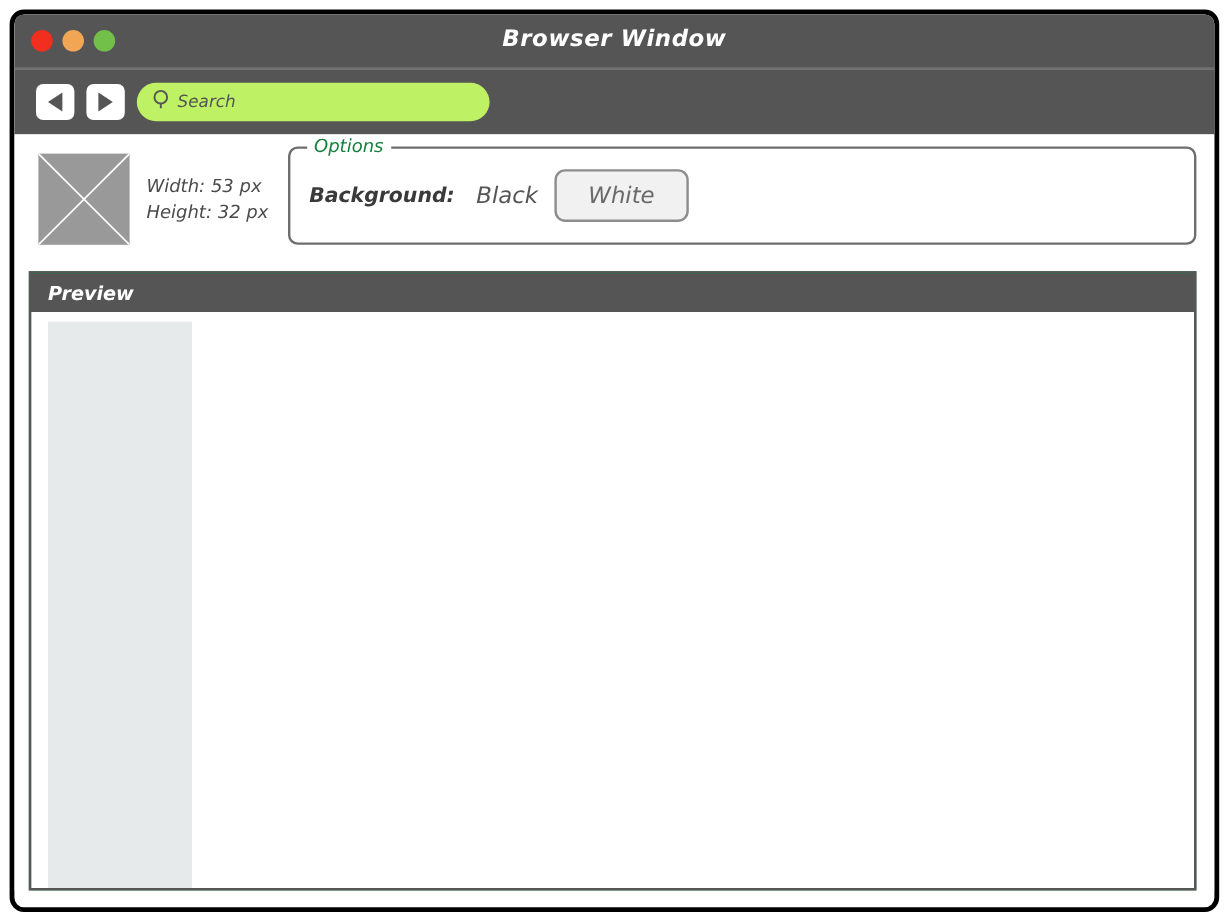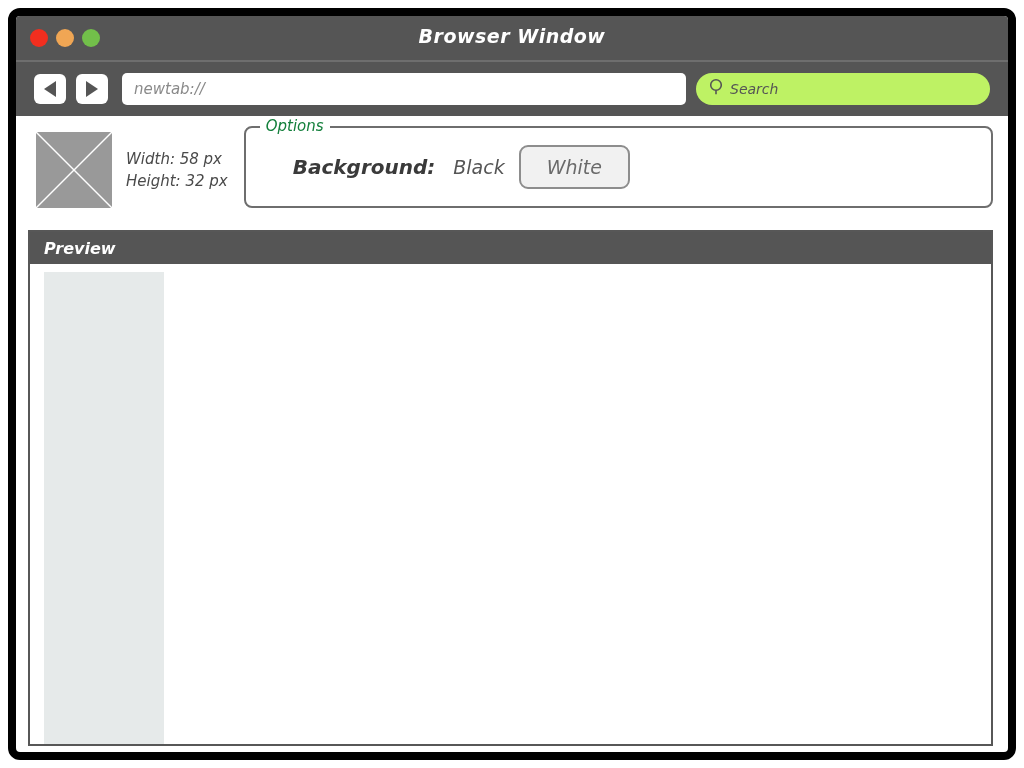--- a/index.html
+++ b/index.html
@@ -9,21 +9,21 @@
     font-family: "DejaVu Sans", sans-serif;
     overflow: hidden;
   }
 
   
   #browser-window {
     position: absolute;
     left: 8px; top: 8px;
     width: 1008px; height: 752px;
     box-sizing: border-box;
-    border: 8px solid #000000;
+    border: 4px solid #000000;
     border-radius: 12px;
     background: #ffffff;
     overflow: hidden;
   }
 
   
   .titlebar {
     position: relative;
     height: 44px;
     background: #555555;
@@ -165,25 +165,24 @@
     font-size: 15px;
     font-style: italic;
   }
   .opt-group {
     display: flex;
     align-items: center;
     gap: 14px;
   }
   .opt-label {
     color: #3a3a3a;
-    font-size: 20px;
+    font-size: 17px;
     font-weight: bold;
     font-style: italic;
     margin-right: 4px;
-    margin-left: 31px;
   }
   .opt-choice {
     color: #555555;
     font-size: 19px;
     font-style: italic;
     white-space: nowrap;
   }
   .opt-choice.selected {
     border: 2px solid #8d8d8d;
     border-radius: 9px;
@@ -239,23 +238,20 @@
     </div>
     <div class="window-title">Browser Window</div>
   </div>
 
   <div class="toolbar">
     <div class="navbtn">
       <span class="tri tri-left"></span>
     </div>
     <div class="navbtn">
       <span class="tri tri-right"></span>
-    </div>
-    <div class="addressbar">
-      <span>newtab://</span>
     </div>
     <div class="searchbar">
       <span>
         <svg width="17" height="18" viewBox="0 0 17 18">
           <circle cx="8" cy="7" r="5.3" fill="none" stroke="#555555" stroke-width="1.6"></circle>
           <line x1="8" y1="12.3" x2="8" y2="16.2" stroke="#555555" stroke-width="1.6"></line>
         </svg>
       </span>
       <span class="slabel">Search</span>
     </div>
@@ -266,21 +262,21 @@
     <div class="info-row">
 
       <div class="thumb">
         <svg width="76" height="76" viewBox="0 0 76 76">
           <line x1="0" y1="0" x2="76" y2="76" stroke="#ffffff" stroke-width="1.4"></line>
           <line x1="76" y1="0" x2="0" y2="76" stroke="#ffffff" stroke-width="1.4"></line>
         </svg>
       </div>
 
       <div class="dims">
-        <div>Width: 58 px</div>
+        <div>Width: 53 px</div>
         <div>Height: 32 px</div>
       </div>
 
       <div class="options">
         <span class="options-legend">Options</span>
 
         <div class="opt-group">
           <span class="opt-label">Background:</span>
           <span class="opt-choice">Black</span>
           <span class="opt-choice selected">White</span>

